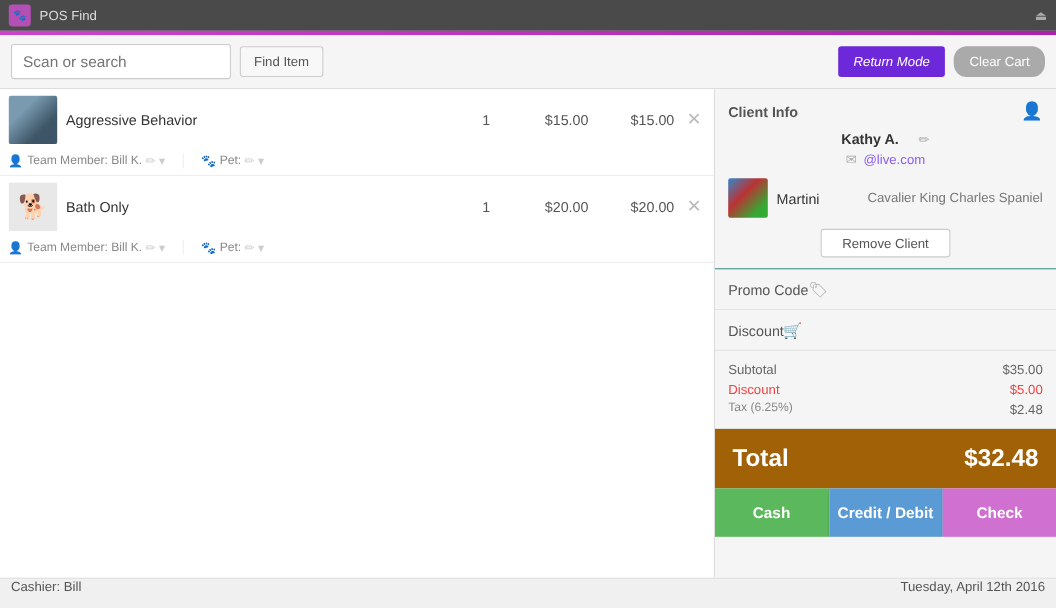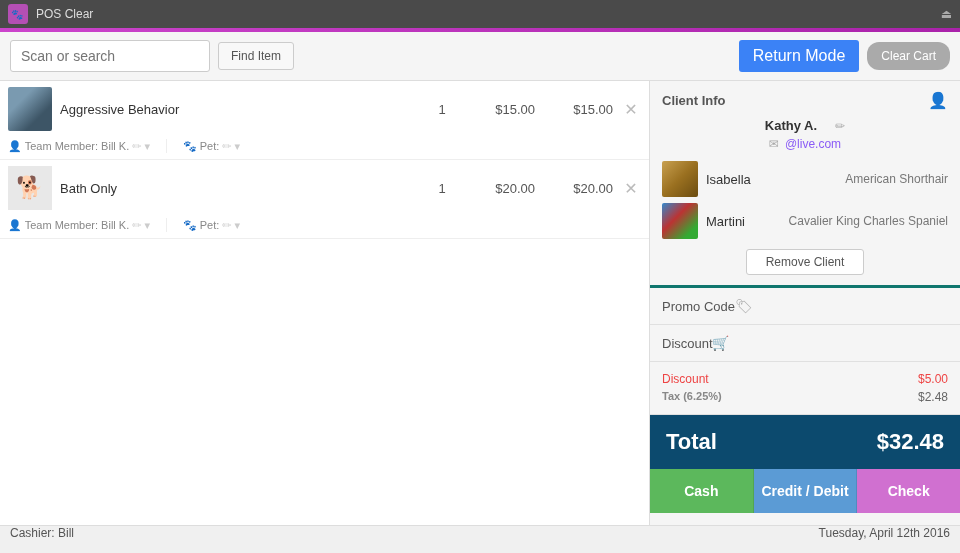--- a/index.html
+++ b/index.html
@@ -47,27 +47,28 @@
       background: #f8f8f8;
       border: 1px solid #ccc;
       border-radius: 3px;
       padding: 6px 12px;
       cursor: pointer;
       font-size: 12px;
       color: #555;
     }
     #toolbar .spacer { flex: 1; }
     #toolbar .return-mode-btn {
-      background: #3b82f6;
+      background: #6d28d9;
       color: white;
       border: none;
       border-radius: 3px;
       padding: 7px 14px;
       cursor: pointer;
-      font-size: 16px;
+      font-size: 12px;
+      font-style: italic;
     }
     #toolbar .clear-cart-btn {
       background: #aaa;
       color: white;
       border: none;
       border-radius: 12px;
       padding: 7px 14px;
       cursor: pointer;
       font-size: 12px;
     }
@@ -133,21 +134,21 @@
       width: 310px;
       background: #f5f5f5;
       display: flex;
       flex-direction: column;
       overflow-y: auto;
     }
 
     
     .client-info-section {
       background: #f5f5f5;
-      border-bottom: 3px solid #0f766e;
+      border-bottom: 1px solid #0f766e;
       padding: 10px 12px;
     }
     .section-header {
       display: flex;
       align-items: center;
       justify-content: space-between;
       margin-bottom: 8px;
     }
     .section-title { font-size: 13px; color: #555; font-weight: bold; }
     .client-name-row {
@@ -216,25 +217,25 @@
     .total-row {
       display: flex;
       justify-content: space-between;
       padding: 2px 0;
       font-size: 12px;
       color: #666;
     }
     .total-row.discount { color: #e44; }
     .total-row .label { }
     .total-row .value { }
-    .tax-label { font-size: 11px; color: #888; font-weight: bold; }
+    .tax-label { font-size: 11px; color: #888; }
 
     
     #total-bar {
-      background: #0c4a6e;
+      background: #a16207;
       color: white;
       display: flex;
       justify-content: space-between;
       align-items: center;
       padding: 14px 16px;
       font-size: 22px;
       font-weight: bold;
     }
 
     
@@ -281,21 +282,21 @@
       width: 44px; height: 44px; background: #e8e8e8;
       display: flex; align-items: center; justify-content: center;
       font-size: 22px; color: #999;
     }
   </style>
 </head>
 <body>
 
 <div id="topbar">
   <div class="app-icon">🐾</div>
-  <span class="pos-label">POS Clear</span>
+  <span class="pos-label">POS Find</span>
   <span class="exit-icon" style="margin-left:auto; cursor:pointer;">⏏</span>
 </div>
 
 <div id="accent-bar"></div>
 
 <div id="toolbar">
   <input type="text" placeholder="Scan or search" style="">
   <button class="find-item-btn">Find Item</button>
   <div class="spacer"></div>
   <button class="return-mode-btn">Return Mode</button>
@@ -371,25 +372,20 @@
         <span class="client-name">Kathy A.</span>
         <span class="edit-btn">✏</span>
       </div>
       <div class="client-email-row">
         <span style="color:#aaa;">✉</span>
         <a class="email-link">@live.com</a>
       </div>
 
       <div class="pets-list">
 
-        <div class="pet-row">
-          <div class="pet-img pet-img-cat" style="background:linear-gradient(135deg,#c8a050 0%,#9a7020 50%,#6b4c10 100%);border-radius:2px;width:36px;height:36px;"></div>
-          <span class="pet-name">Isabella</span>
-          <span class="pet-breed">American Shorthair</span>
-        </div>
 
         <div class="pet-row">
           <div class="pet-img pet-img-dog" style="background:linear-gradient(135deg,#3388cc 0%,#bb3333 40%,#33aa33 80%);border-radius:2px;width:36px;height:36px;"></div>
           <span class="pet-name">Martini</span>
           <span class="pet-breed">Cavalier King Charles Spaniel</span>
         </div>
       </div>
 
       <button class="remove-client-btn">Remove Client</button>
     </div>
@@ -399,20 +395,24 @@
       <span class="collapsible-icon">🏷</span>
     </div>
 
     <div class="collapsible-section">
       <span class="collapsible-title">Discount</span>
       <span class="collapsible-icon" style="color:#5b9bd5;">🛒</span>
     </div>
 
 
     <div class="totals-section">
+      <div class="total-row">
+        <span class="label">Subtotal</span>
+        <span class="value">$35.00</span>
+      </div>
       <div class="total-row discount">
         <span class="label">Discount</span>
         <span class="value">$5.00</span>
       </div>
       <div class="total-row">
         <span class="label tax-label">Tax (6.25%)</span>
         <span class="value">$2.48</span>
       </div>
     </div>
 

